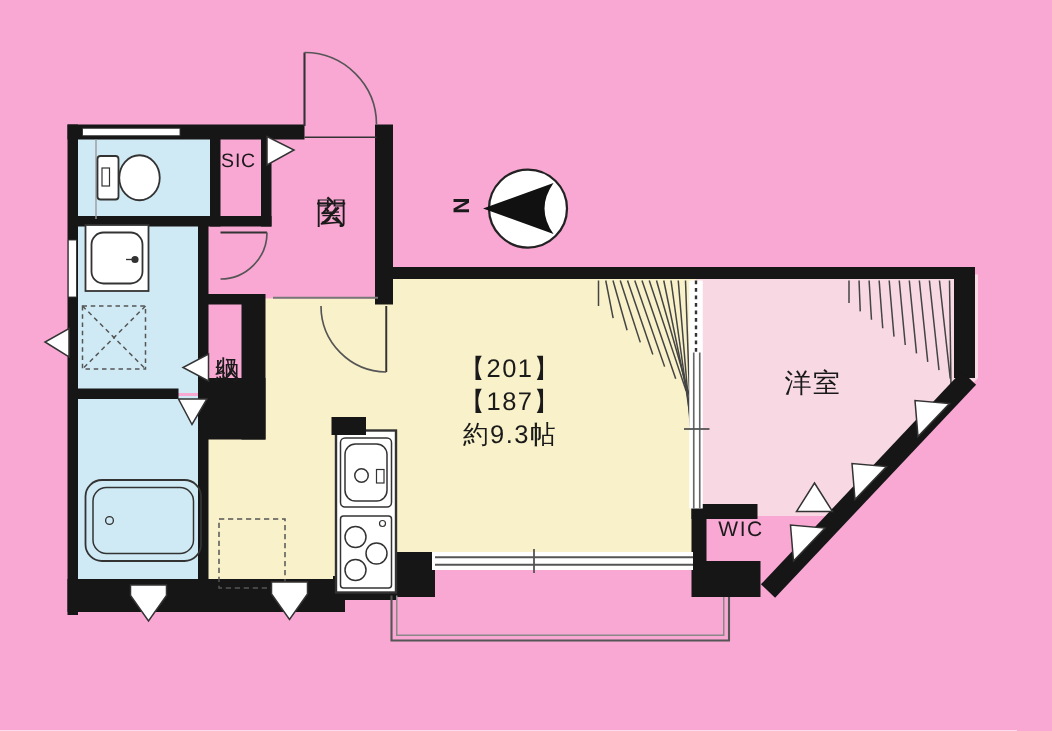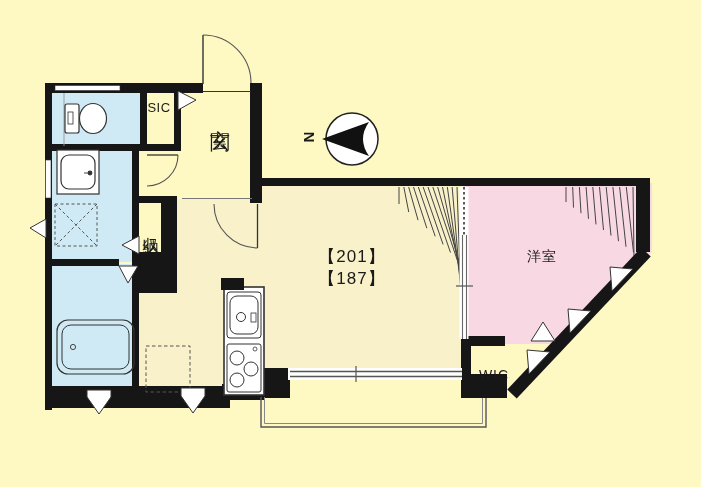--- a/index.html
+++ b/index.html
@@ -1,31 +1,31 @@
 <!DOCTYPE html>
 <html style="--water: #cfeaf4; --ldk: #f8f1c9; --bedroom: #f8d9e3; --wall: #161616;"><head>
 <meta charset="utf-8">
 <style>
   html,body{margin:0;padding:0;background:#ffffff;}
-  .stage{position:relative;width:701px;height:487px;background:#fef9c3;overflow:hidden;
+  .stage{position:relative;width:701px;height:487px;background:#f9a8d4;overflow:hidden;
          font-family:"Liberation Sans","DejaVu Sans",sans-serif;}
   svg{position:absolute;left:0;top:0;}
   .water{fill:var(--water);}
   .ldk{fill:var(--ldk);}
   .bedroom{fill:var(--bedroom);}
   .wall{fill:var(--wall);}
   .wline{stroke:var(--wall);}
   .lbl{position:absolute;transform:translate(-50%,-50%);color:#1a1a1a;white-space:nowrap;
        font-family:"Liberation Sans","DejaVu Sans",sans-serif;}
   .vert{writing-mode:vertical-rl;text-orientation:upright;letter-spacing:3px;}
   .ldk-block{text-align:center;}
   .ldk-block span{display:block;line-height:22px;font-size:17px;letter-spacing:1px;}
   .ldk-block .ldk-name{letter-spacing:5px;}
   .room-block{text-align:center;}
-  .room-block span{display:block;line-height:27px;font-size:14px;letter-spacing:1px;}
+  .room-block span{display:block;line-height:27px;font-size:18px;letter-spacing:1px;}
   .north{transform:translate(-50%,-50%) rotate(-90deg);font-weight:bold;font-size:15px;}
 </style>
 </head>
 <body>
 
 <div class="stage">
 <svg width="701" height="487" viewBox="0 0 701 487">
 
   <g>
     <rect class="water" x="50" y="90" width="92" height="56"></rect>
@@ -191,24 +191,25 @@
   <g>
     <circle cx="352" cy="139" r="26" fill="#ffffff" stroke="#222" stroke-width="1.5"></circle>
     <path d="M322,139 L369,122 Q357,139 369,156 Z" fill="#111"></path>
   </g>
 </svg>
 
   <div class="lbl" style="left:159px;top:107px;font-size:13px;letter-spacing:0.5px">SIC</div>
   <div class="lbl vert" style="left:221px;top:117px;font-size:20px">玄関</div>
   <div class="lbl vert" style="left:150px;top:227px;font-size:16px">収納</div>
 
-  <div class="lbl ldk-block" style="left:352px;top:268px">
+  <div class="lbl ldk-block" style="left:340px;top:268px">
     <span>【201】</span>
     <span>【187】</span>
+    <span>約9.3帖</span>
   </div>
 
   <div class="lbl room-block" style="left:542px;top:256px">
     <span>洋室</span>
   </div>
 
-  <div class="lbl" style="left:494px;top:375px;font-size:14px;letter-spacing:1px">WIC</div>
+  <div class="lbl" style="left:494px;top:352px;font-size:14px;letter-spacing:1px">WIC</div>
   <div class="lbl north" style="left:308px;top:137px">N</div>
 </div>
 
 </body></html>

